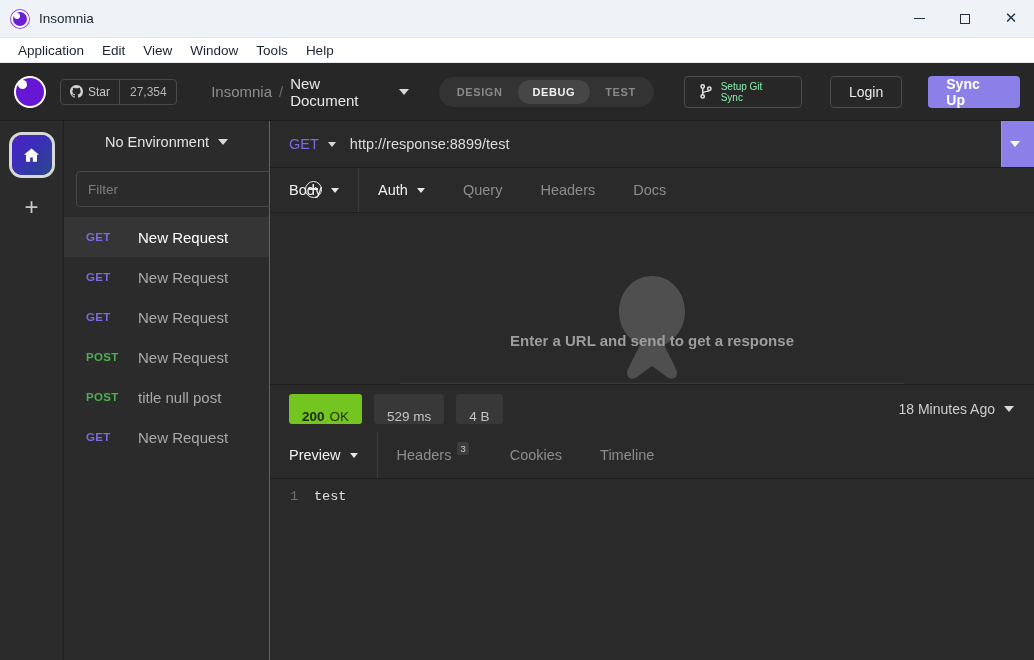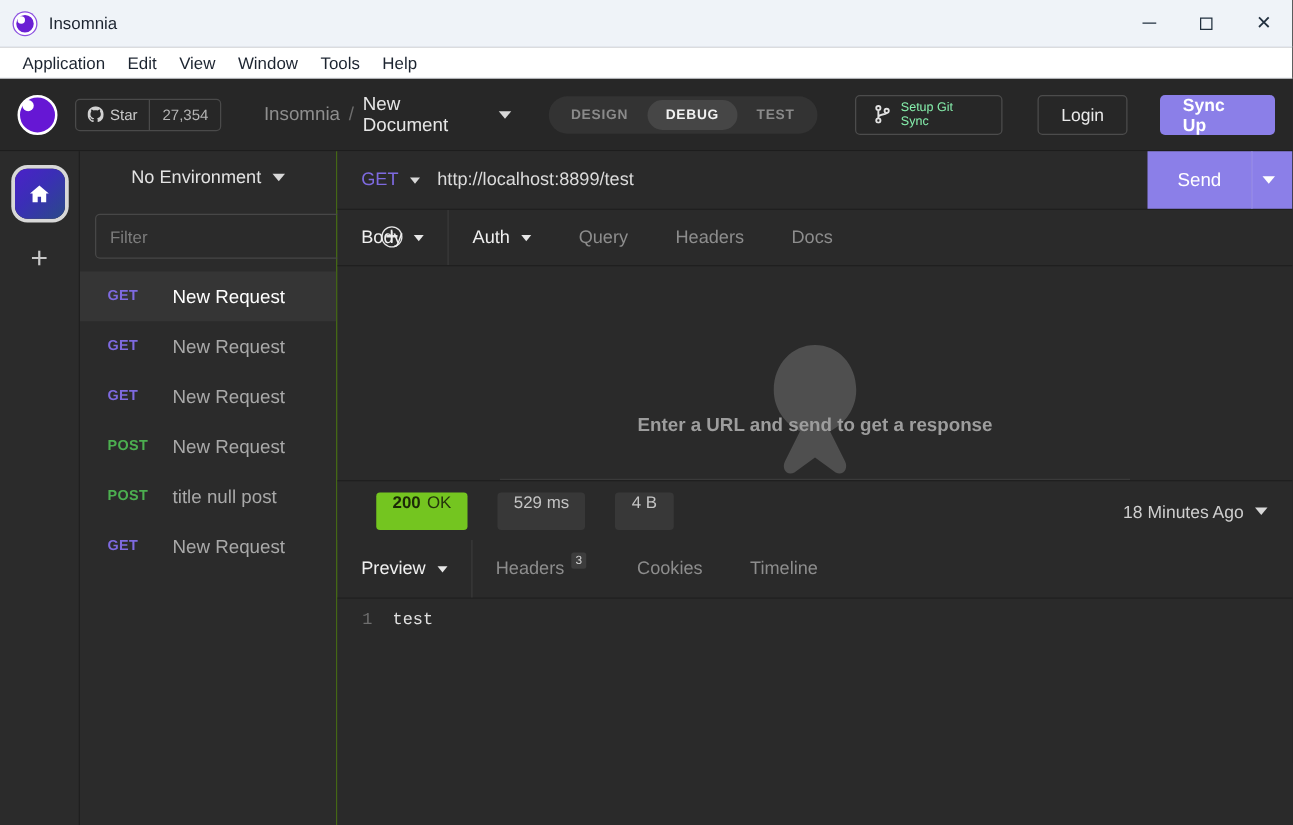--- a/index.html
+++ b/index.html
@@ -222,23 +222,22 @@
   .hr-faint {
     width:66%; height:1px; background:#3a3a3a; margin:34px auto 0 auto;
   }
 
   
   .respbar {
     height:48px; border-top:1px solid #1f1f1f; display:flex; align-items:center;
     padding:0 14px 0 19px; gap:12px; background:#2a2a2a;
   }
   .pill {
-    height:30px; display:flex; align-items:flex-start; padding:0 13px; border-radius:3px;
+    height:30px; display:flex; align-items:flex-end; padding:0 13px; border-radius:3px;
     font-size:13.5px;
-    margin-left:12px;
   }
   .pill-status { background:#74c520; color:#1c2a07; font-weight:bold; }
   .pill-status .ok { font-weight:normal; color:#24340c; margin-left:5px; }
   .pill-meta { background:#383838; color:#c4c4c4; }
   .resp-spacer { flex:1; }
   .time-ago {
     display:flex; align-items:center; gap:9px; color:#cfcfcf; font-size:14px;
     padding-right:6px;
   }
 
@@ -384,23 +383,22 @@
     </div>
   </div>
 
   <div class="main">
 
     <div class="urlbar">
       <div class="method-sel">
         <span>GET</span>
         <span class="caret-sm" style="color:#d8d8d8"></span>
       </div>
-      <div class="url-text">http://localhost:8899/test</div>
+      <div class="url-text">http://response:8899/test</div>
       <div class="send-wrap">
-        <div class="send-btn">Send</div>
         <div class="send-caret">
           <span class="caret" style="color:#ffffff"></span>
         </div>
       </div>
     </div>
 
     <div class="reqtabs">
       <div class="rtab active div-right">
         <span>Body</span>
         <span class="caret-sm" style="color:#e6e6e6"></span>

